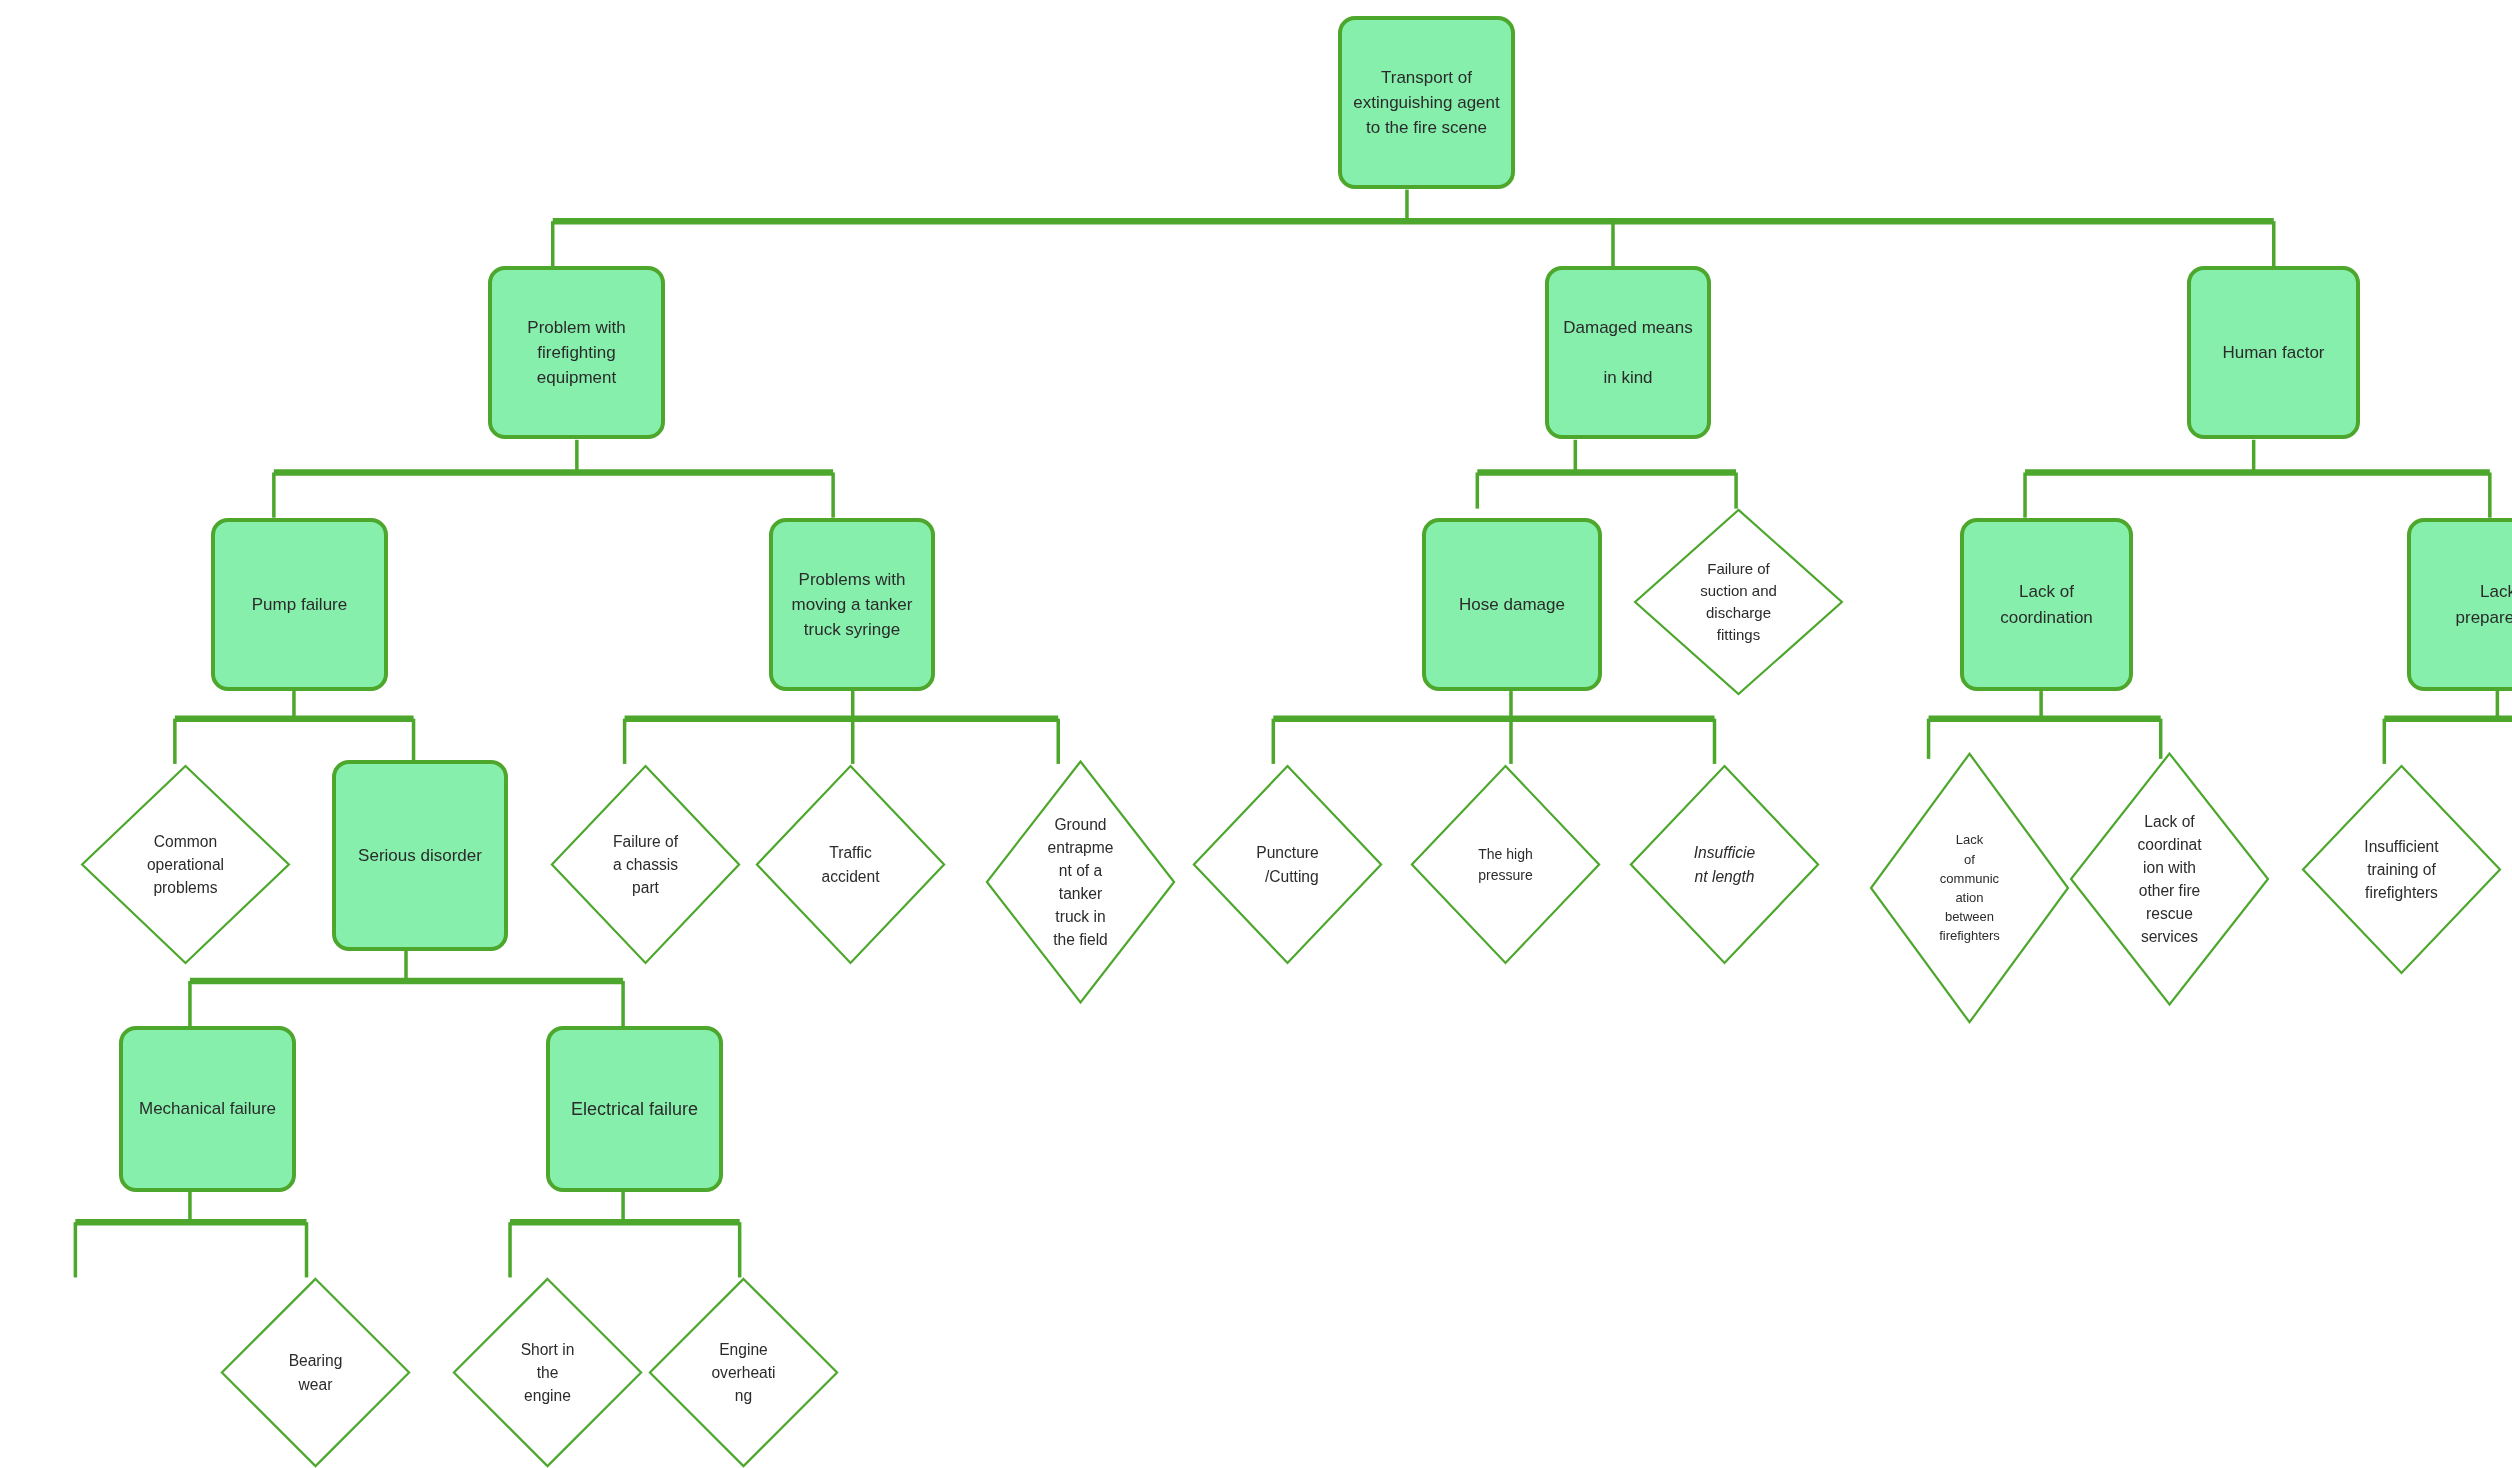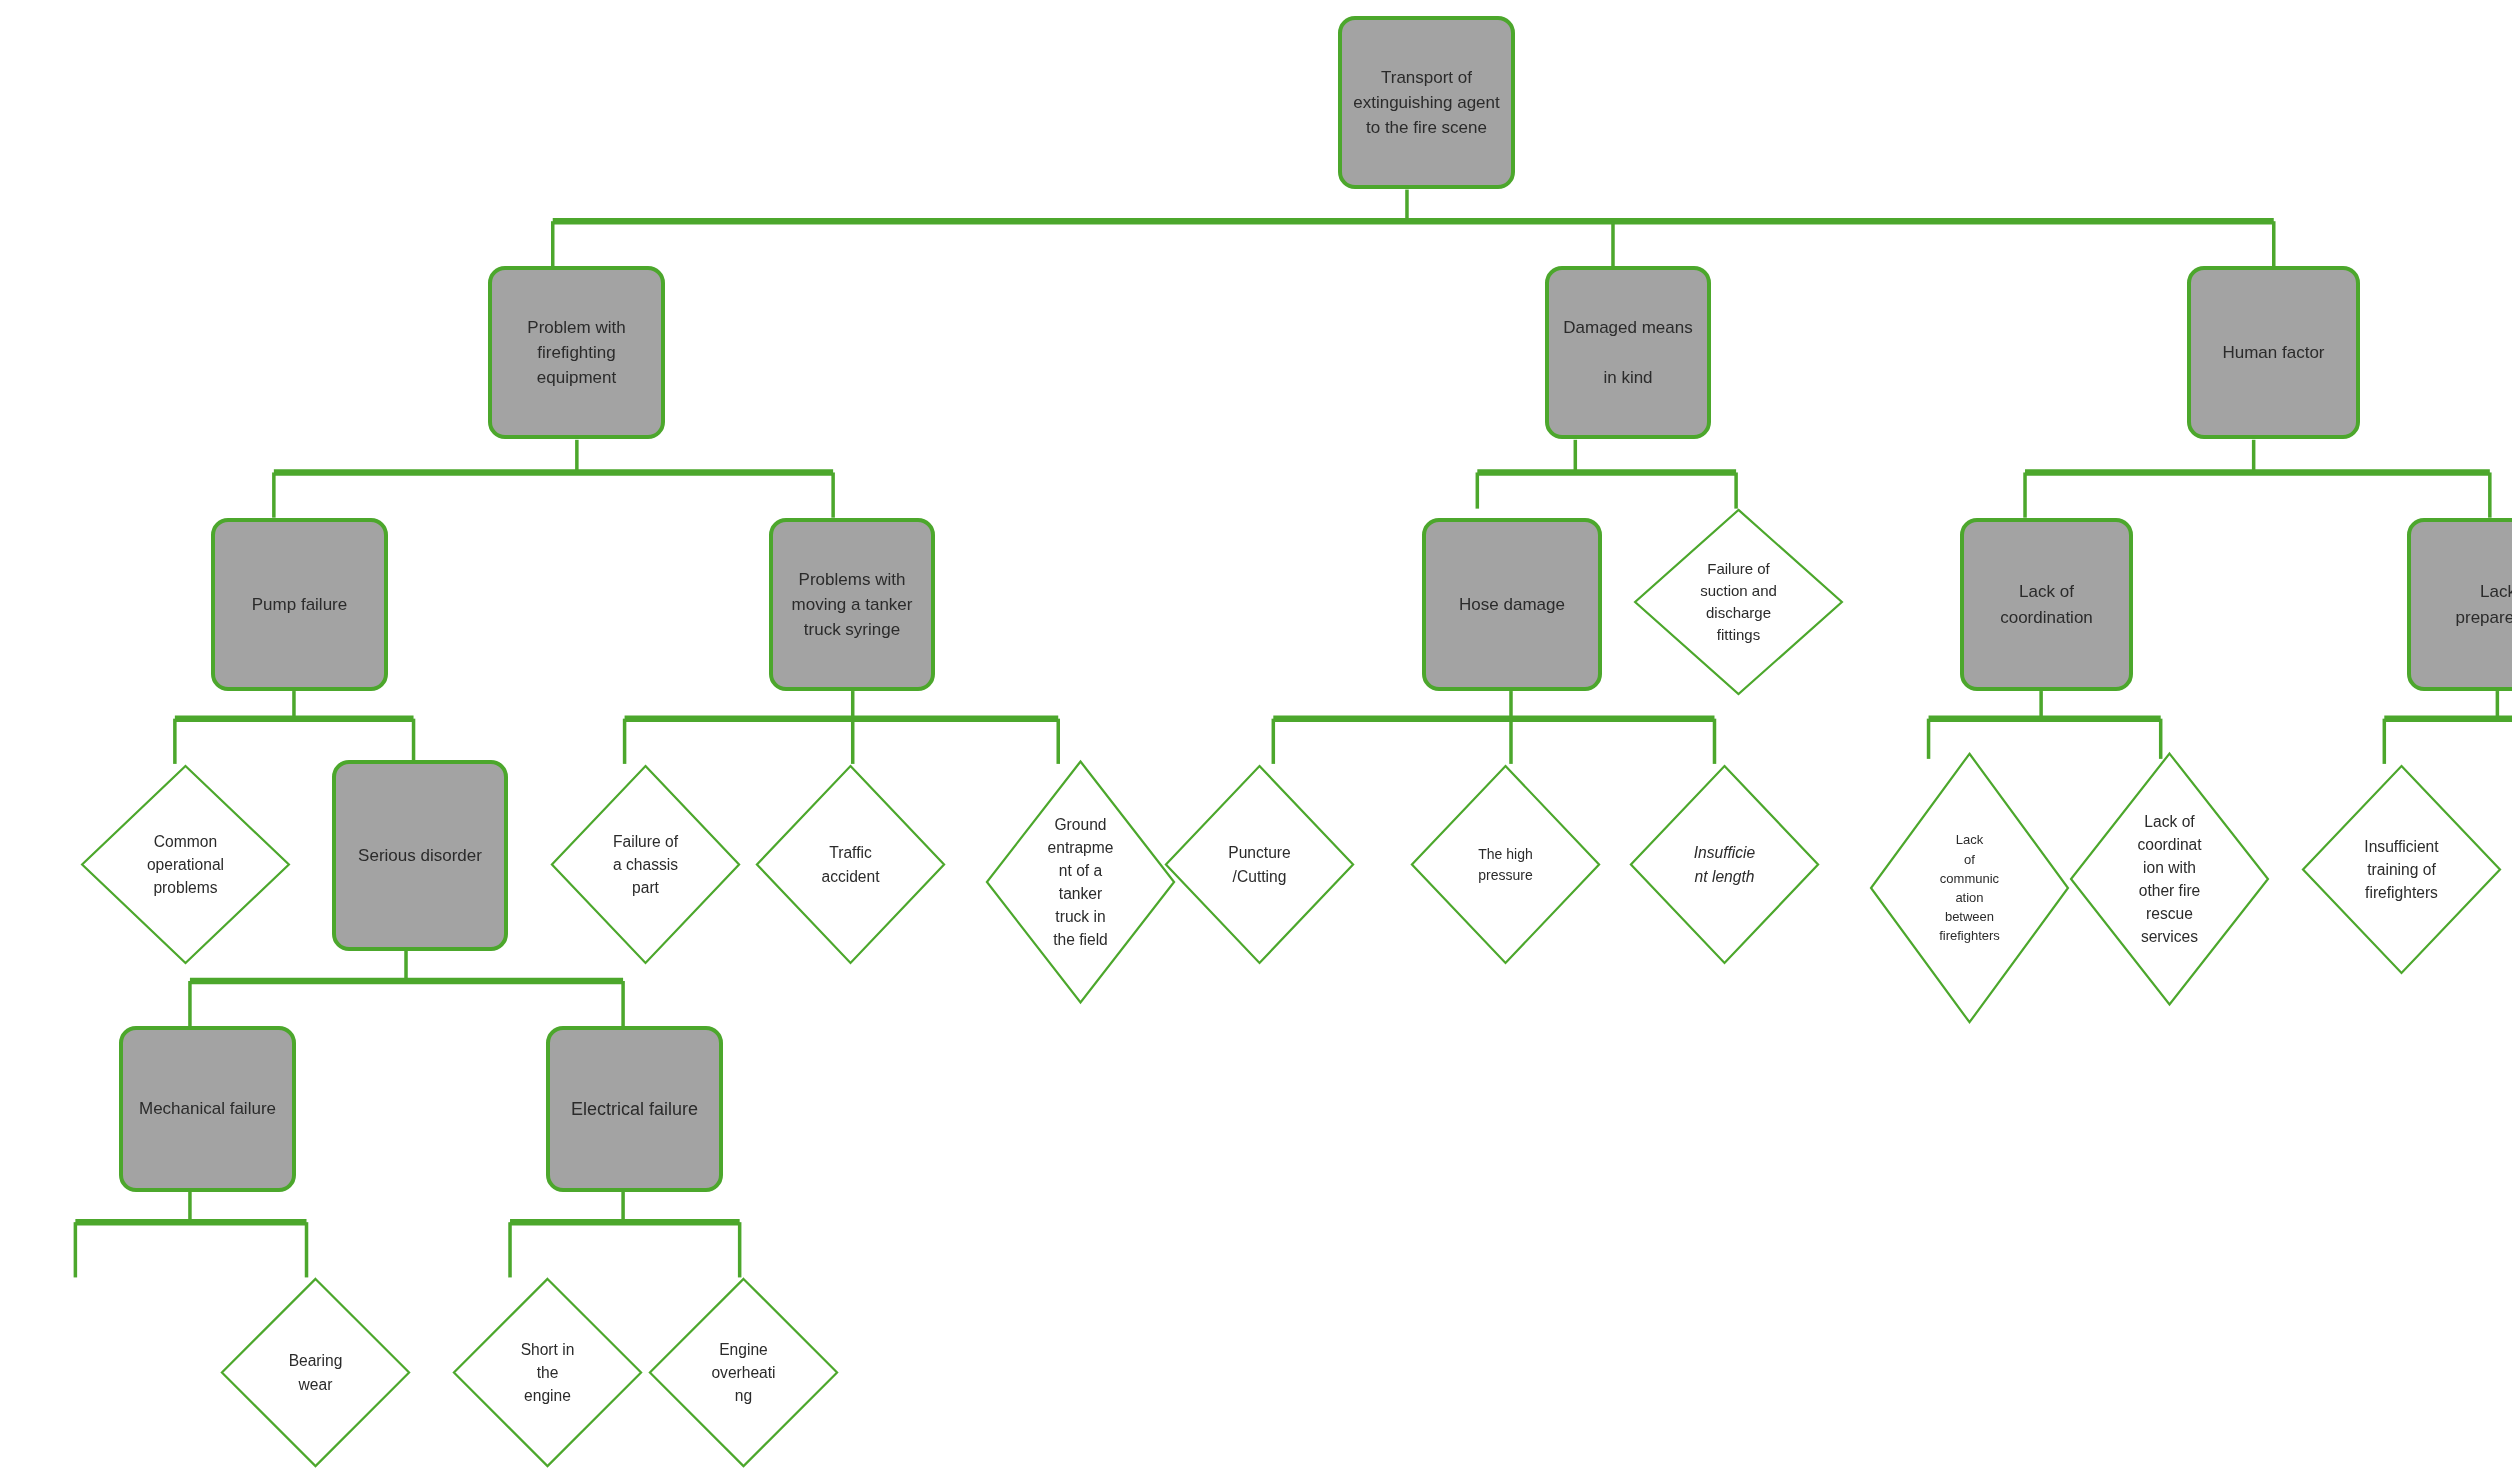--- a/index.html
+++ b/index.html
@@ -1,20 +1,20 @@
 <!DOCTYPE html>
 <html style="font-size:8px"><head>
 <meta charset="utf-8">
 <style>
   html,body{margin:0;padding:0;background:#ffffff;}
   body{font-family:"Liberation Sans", sans-serif;}
   #stage{position:relative;width:2726px;height:1469px;background:#fff;overflow:hidden;}
   #edges{position:absolute;left:0;top:0;width:2726px;height:1469px;pointer-events:none;}
   .node{position:absolute;box-sizing:border-box;display:flex;align-items:center;justify-content:center;text-align:center;}
-  .node.box{border:4.5px solid #4ca72c;border-radius:17px;background:#a3a3a3;}
+  .node.box{border:4.5px solid #4ca72c;border-radius:17px;background:#86efac;}
   .node .lbl{color:#2b2b2b;line-height:1.48;padding:0 5px;white-space:pre-line;}
   .node.dia{background:transparent;}
   .dia .dshape{position:absolute;left:0;top:0;width:100%;height:100%;}
   .dia .lbl{position:relative;z-index:2;}
 </style>
 </head>
 <body>
 
 <div id="stage">
   <svg id="edges" viewBox="0 0 5425 2923">
@@ -146,21 +146,21 @@
 truck in
 the field</div>
     </div>
     <div class="node dia" style="left: 755px; top: 764px; width: 191px; height: 201px;">
       <svg class="dshape" viewBox="0 0 100 100" preserveAspectRatio="none">
         <polygon points="50,1 99,50 50,99 1,50" fill="#fff" stroke="#4ca72c" stroke-width="2.2" vector-effect="non-scaling-stroke"></polygon>
       </svg>
       <div class="lbl" style="font-size: 15.6px;">Traffic
 accident</div>
     </div>
-    <div class="node dia" style="left: 1164px; top: 764px; width: 191px; height: 201px;">
+    <div class="node dia" style="left: 1192px; top: 764px; width: 191px; height: 201px; text-align: right;">
       <svg class="dshape" viewBox="0 0 100 100" preserveAspectRatio="none">
         <polygon points="50,1 99,50 50,99 1,50" fill="#fff" stroke="#4ca72c" stroke-width="2.2" vector-effect="non-scaling-stroke"></polygon>
       </svg>
       <div class="lbl" style="font-size: 15.6px;">Puncture
 /Cutting</div>
     </div>
     <div class="node dia" style="left: 1410px; top: 764px; width: 191px; height: 201px;">
       <svg class="dshape" viewBox="0 0 100 100" preserveAspectRatio="none">
         <polygon points="50,1 99,50 50,99 1,50" fill="#fff" stroke="#4ca72c" stroke-width="2.2" vector-effect="non-scaling-stroke"></polygon>
       </svg>

